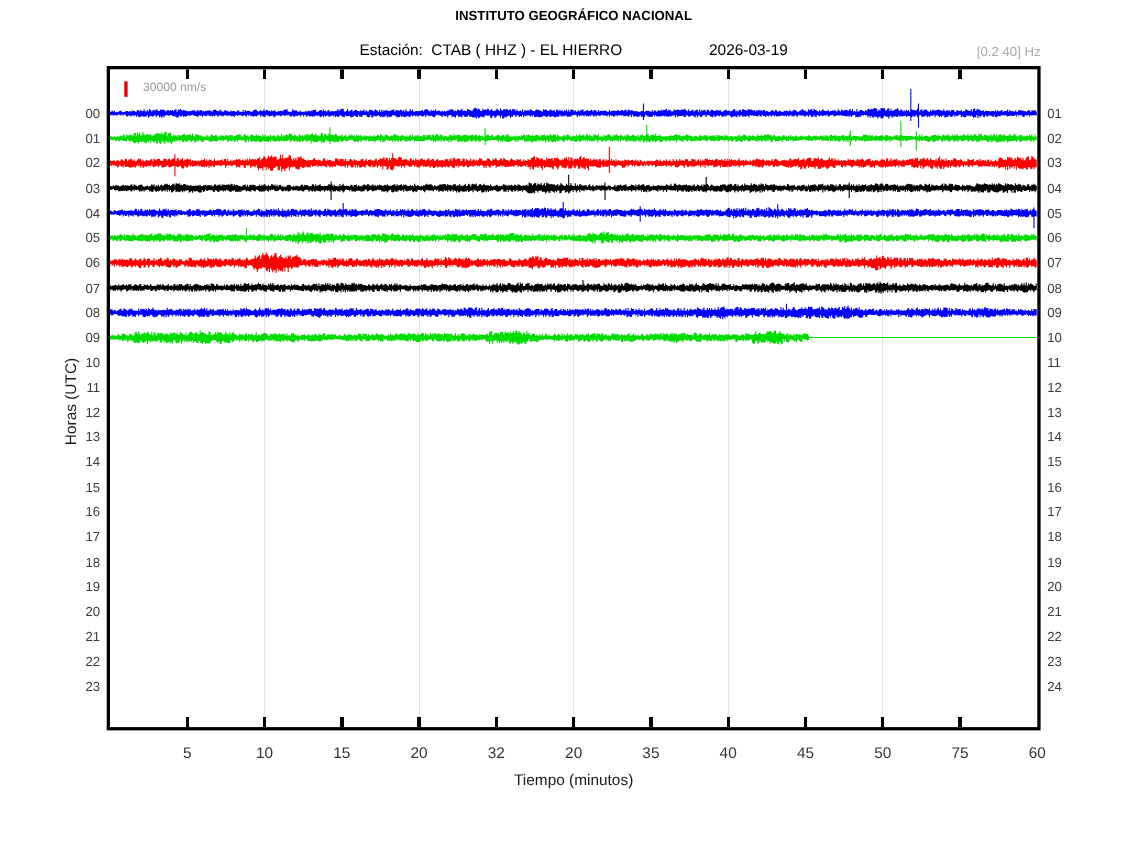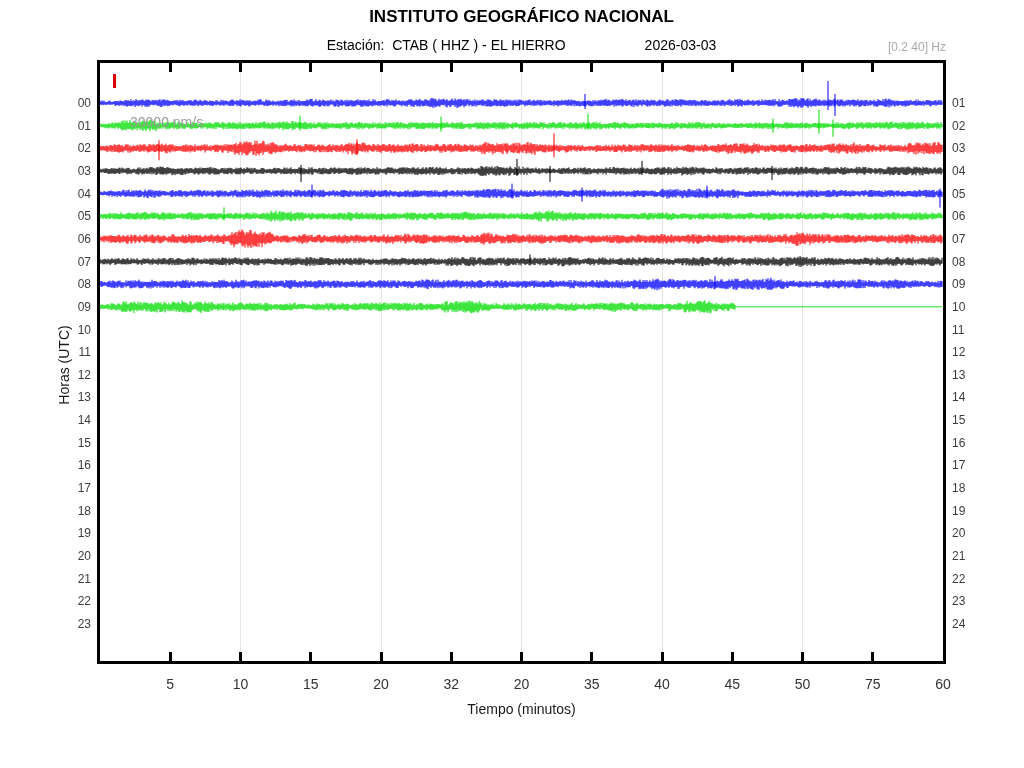--- a/index.html
+++ b/index.html
@@ -1,48 +1,48 @@
 <!DOCTYPE html>
 <html><head>
 <meta charset="utf-8">
 <style>
   html,body{margin:0;padding:0;background:#ffffff;}
   body{width:1024px;height:768px;position:relative;font-family:"Liberation Sans",sans-serif;overflow:hidden;}
   .title{position:absolute;left:97px;top:7px;width:849px;text-align:center;
-         font-size:17px;font-weight:bold;color:#000;}
+         font-size:12px;font-weight:bold;color:#000;}
   .subtitle{position:absolute;left:97px;top:37px;width:849px;display:flex;
             justify-content:center;gap:79px;font-size:14px;color:#000;}
   .station{white-space:pre;}
   .filter{position:absolute;left:746px;top:40px;width:200px;text-align:right;
           font-size:12px;color:#a9a9a9;}
   .plot{position:absolute;left:97px;top:60px;width:849px;height:604px;
         border:3px solid #000;box-sizing:border-box;overflow:hidden;background:#fff;}
   .plot svg{position:absolute;left:0;top:0;}
-  .scale-text{position:absolute;left:30px;top:11px;font-size:14px;color:#999;margin-top:40px;}
+  .scale-text{position:absolute;left:30px;top:11px;font-size:11px;color:#999;}
   .overlay{position:absolute;left:0;top:0;width:836px;height:768px;pointer-events:none;}
   .hlabel{position:absolute;width:34px;height:16px;line-height:16px;
           font-size:12px;color:#3c3c3c;}
   .hlabel.left{left:57px;text-align:right;}
   .hlabel.right{left:952px;text-align:left;}
   .xtick{position:absolute;top:676px;width:40px;text-align:center;
          font-size:14px;color:#333;}
   .xlabel{position:absolute;left:97px;top:701px;width:849px;text-align:center;
           font-size:14px;color:#1a1a1a;}
   .ylabel{position:absolute;left:64px;top:365px;
           transform:translate(-50%,-50%) rotate(-90deg);
           font-size:14px;color:#1a1a1a;white-space:nowrap;}
 </style>
 </head>
 <body>
 
 <div class="title">INSTITUTO GEOGRÁFICO NACIONAL</div>
 
 <div class="subtitle">
   <span class="station">Estación:  CTAB ( HHZ ) - EL HIERRO</span>
-  <span>2026-03-03</span>
+  <span>2026-03-19</span>
 </div>
 
 <div class="filter">[0.2 40] Hz</div>
 
 <div class="plot">
   <svg id="trace-svg" width="843" height="598" viewBox="0 0 843 598">
       <line x1="140.5" x2="140.5" y1="0" y2="598" stroke="#e4e4e4" stroke-width="1" shape-rendering="crispEdges"></line>
       <line x1="281.0" x2="281.0" y1="0" y2="598" stroke="#e4e4e4" stroke-width="1" shape-rendering="crispEdges"></line>
       <line x1="421.5" x2="421.5" y1="0" y2="598" stroke="#e4e4e4" stroke-width="1" shape-rendering="crispEdges"></line>
       <line x1="562.0" x2="562.0" y1="0" y2="598" stroke="#e4e4e4" stroke-width="1" shape-rendering="crispEdges"></line>

